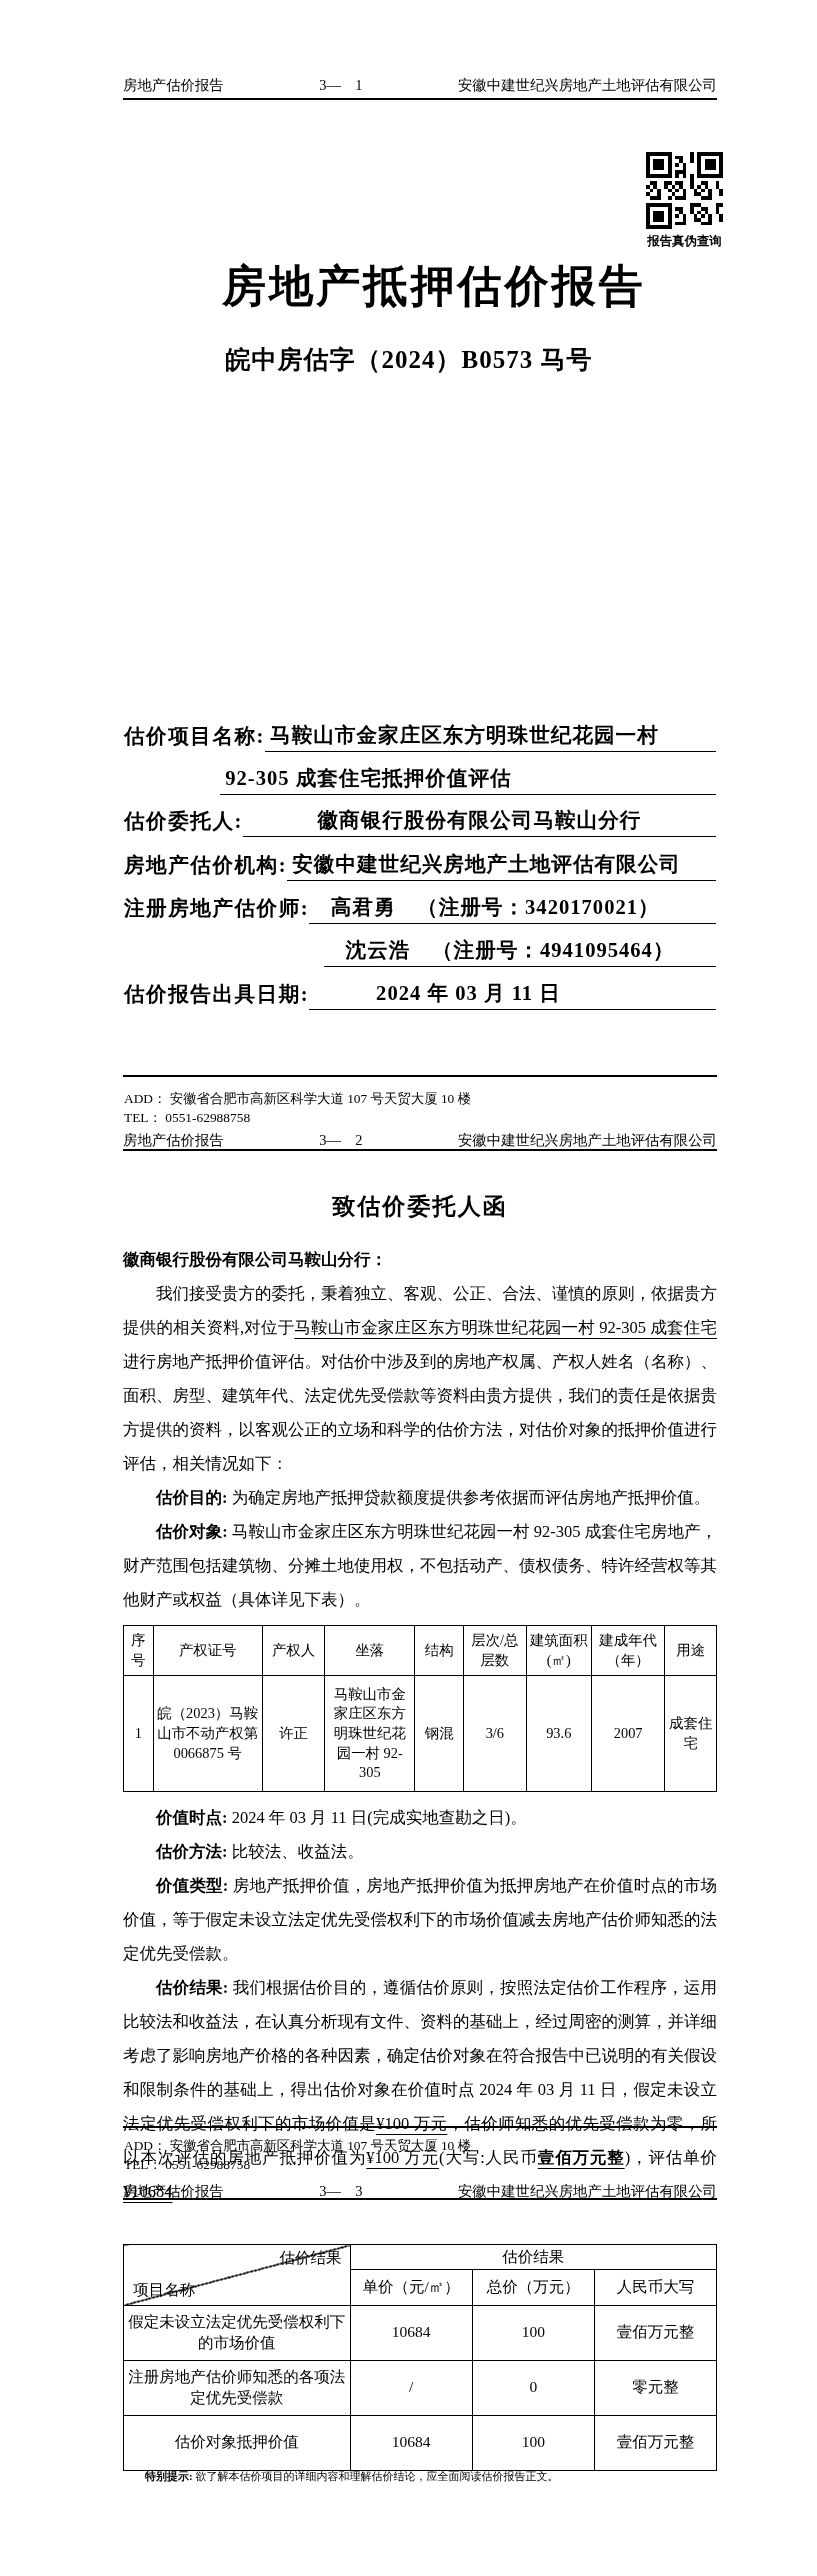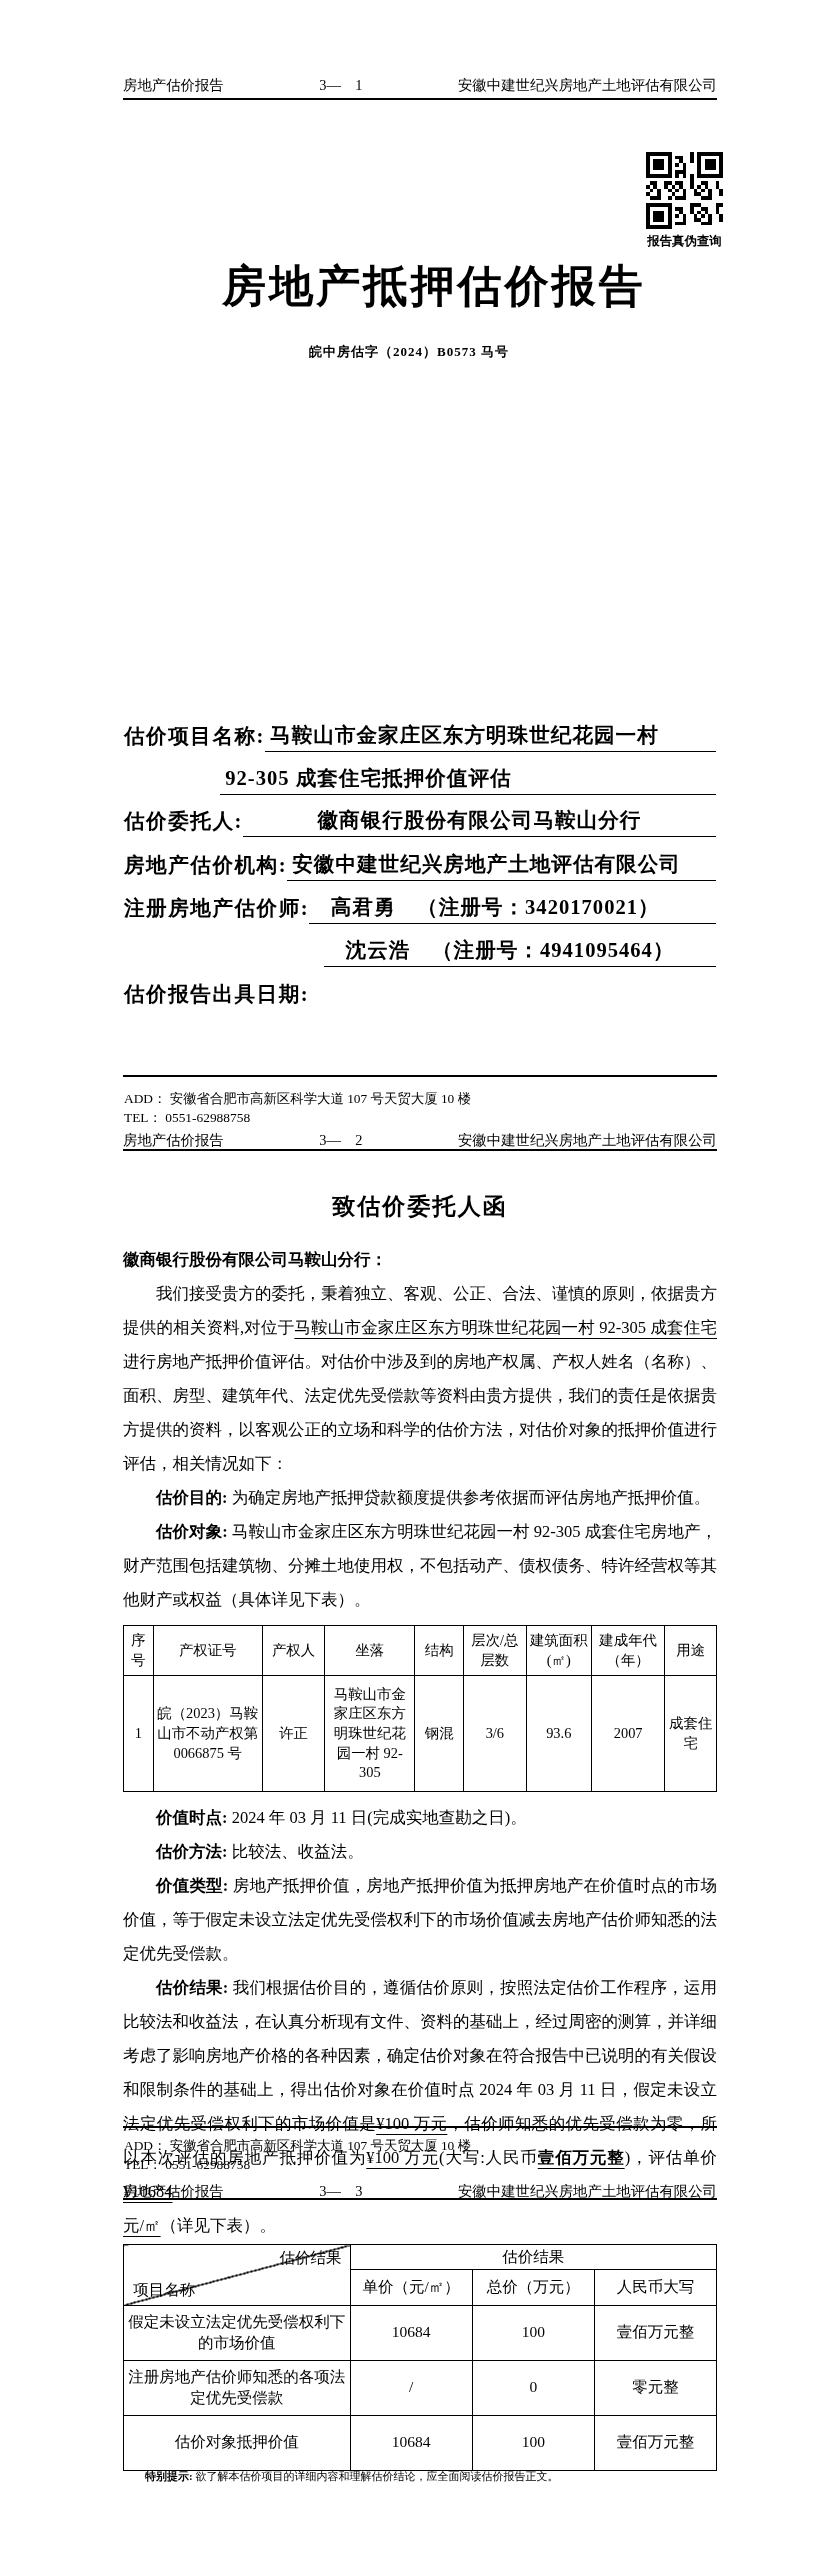--- a/index.html
+++ b/index.html
@@ -12,21 +12,21 @@
   .rule{position:absolute;left:123px;width:594px;height:2.1px;background:#000;}
   .footline{position:absolute;left:124px;font-size:13.4px;line-height:16.5px;white-space:pre;}
   
   .qr{position:absolute;left:646px;top:152px;width:77px;height:77px;}
   .qr svg{width:100%;height:100%;background:#fff;}
   .qr-caption{position:absolute;left:638px;top:233px;width:93px;text-align:center;
               font-size:12.4px;font-weight:bold;}
   .cover-title{position:absolute;left:0;top:257px;width:100%;text-align:center;
                font-size:44px;font-weight:bold;letter-spacing:3.1px;padding-left:25px;}
   .cover-docno{position:absolute;left:0;top:343px;width:100%;text-align:center;
-               font-size:13px;font-weight:bold;letter-spacing:1px;}
+               font-size:25px;font-weight:bold;letter-spacing:1px;}
   .field{position:absolute;left:124px;width:592px;height:29px;display:flex;
          align-items:flex-end;font-size:20.6px;font-weight:bold;}
   .field .lbl{white-space:nowrap;letter-spacing:1.5px;padding-bottom:2.1px;}
   .field .val{flex:1;border-bottom:1.5px solid #000;white-space:nowrap;letter-spacing:1px;
               padding:0 0 2.1px 5.2px;}
   .field .val.ctr{text-align:center;padding-left:0;}
   .field .sp{flex:0 0 auto;}
   
   .page2{position:absolute;left:123px;top:1184px;width:594px;font-size:16.5px;line-height:34px;
          text-align:justify;}
@@ -290,20 +290,21 @@
   <div class="field" style="top:895px;">
     <span class="lbl">注册房地产估价师:</span>
     <span class="val" style="padding-left:21.6px;">高君勇　（注册号：3420170021）</span>
   </div>
   <div class="field" style="top:938px;">
     <span class="sp" style="width:200px;"></span>
     <span class="val" style="padding-left:21.6px;">沈云浩　（注册号：4941095464）</span>
   </div>
   <div class="field" style="top:981px;">
     <span class="lbl">估价报告出具日期:</span>
+    <span class="val" style="padding-left:67px;">2024 年 03 月 11 日</span>
   </div>
 
   <div class="rule" style="top:1075px;"></div>
   <div class="footline" style="top:1091px;">ADD： 安徽省合肥市高新区科学大道 107 号天贸大厦 10 楼</div>
   <div class="footline" style="top:1110px;">TEL： 0551-62988758</div>
 
   <div class="phead" style="top:1132px;">
     <span>房地产估价报告</span>
     <span>3—　2</span>
     <span>安徽中建世纪兴房地产土地评估有限公司</span>
@@ -360,21 +361,20 @@
   <div class="footline" style="top:2138px;">ADD： 安徽省合肥市高新区科学大道 107 号天贸大厦 10 楼</div>
   <div class="footline" style="top:2157px;">TEL： 0551-62988758</div>
 
   <div class="phead" style="top:2183px;">
     <span>房地产估价报告</span>
     <span>3—　3</span>
     <span>安徽中建世纪兴房地产土地评估有限公司</span>
   </div>
   <div class="rule" style="top:2198px;"></div>
 
-  <div class="p3cont"><span class="u">元/㎡</span><span>（详见下表）。</span></div>
 
   <table class="t2">
     <tbody>
       <tr>
         <td class="corner" rowspan="2" style="width:37%;height:56px;">
           <span class="ct">估价结果</span>
           <span class="cb">项目名称</span>
         </td>
         <td colspan="3" style="height:21.6px;">估价结果</td>
       </tr>

